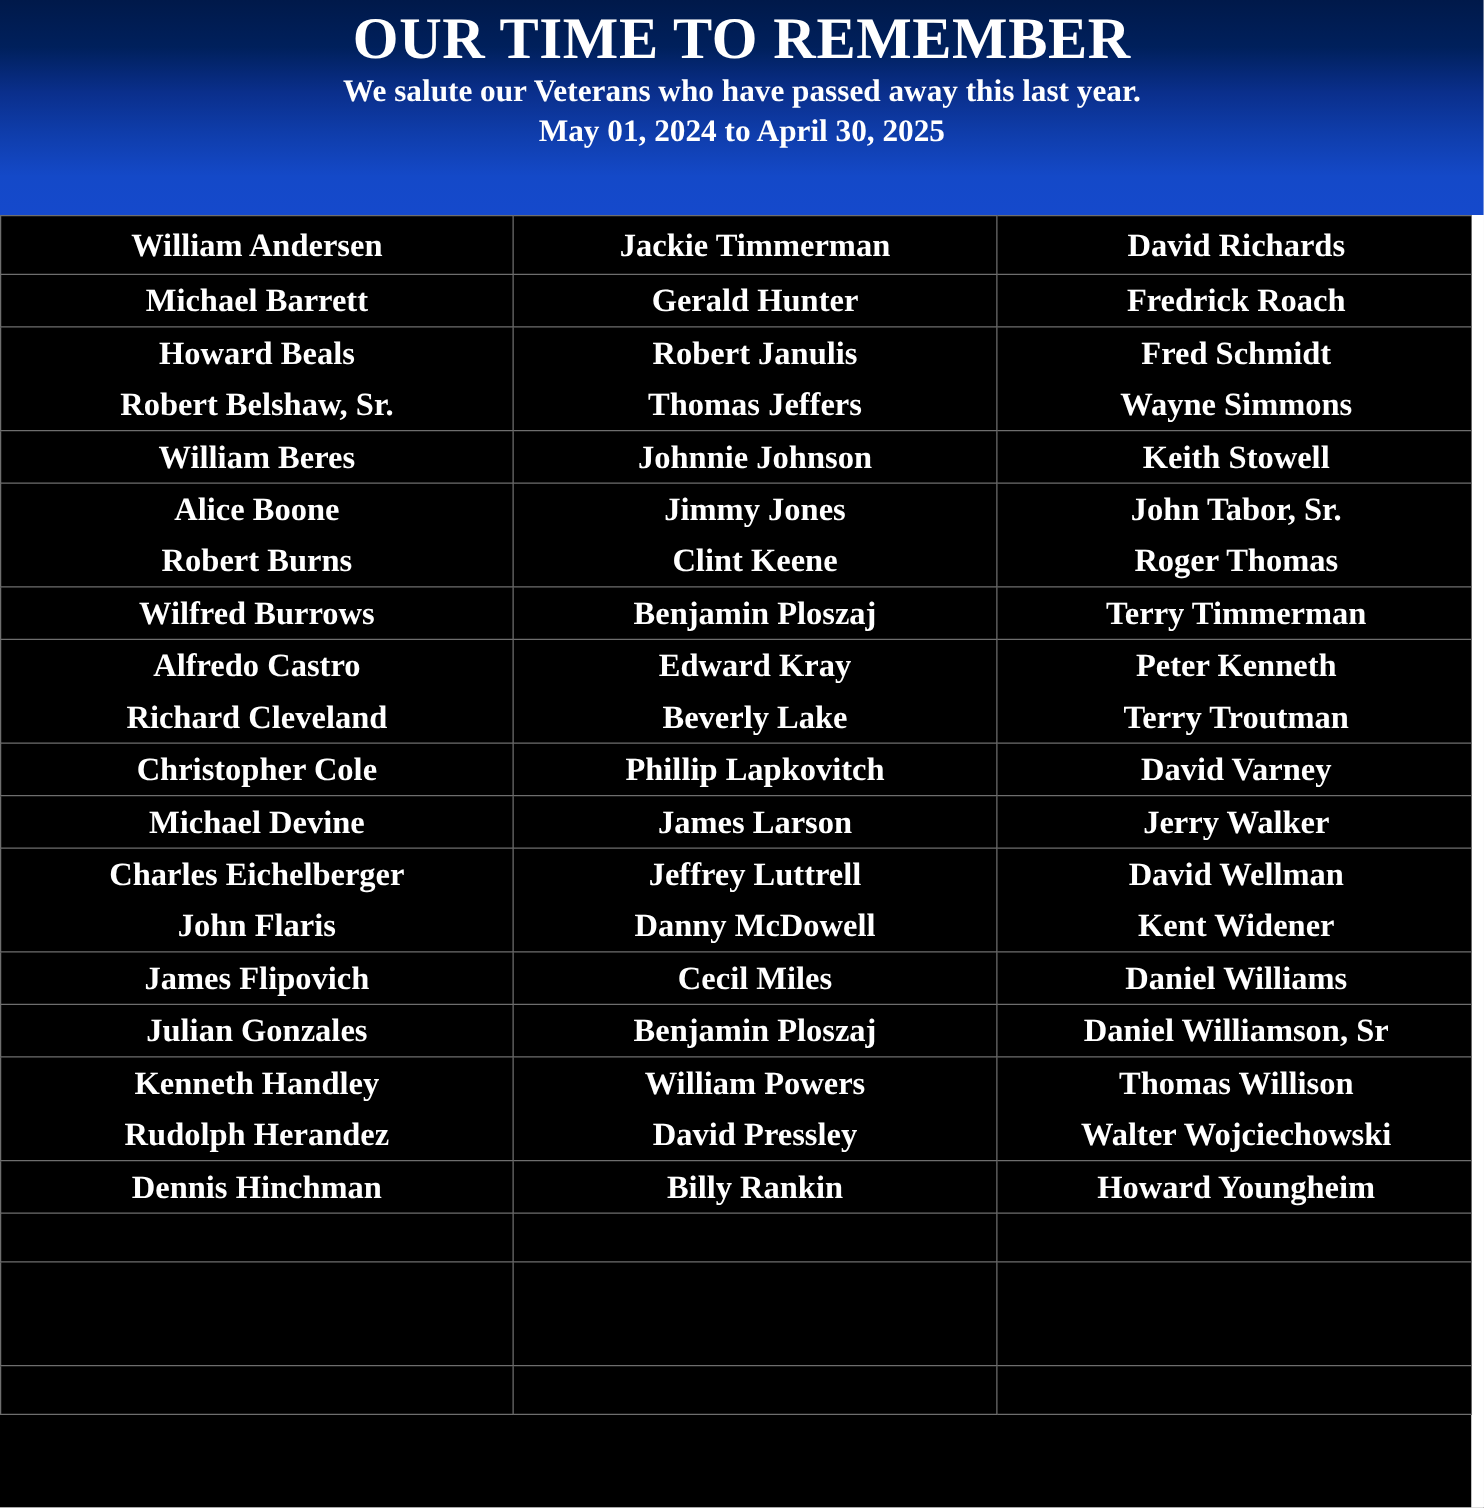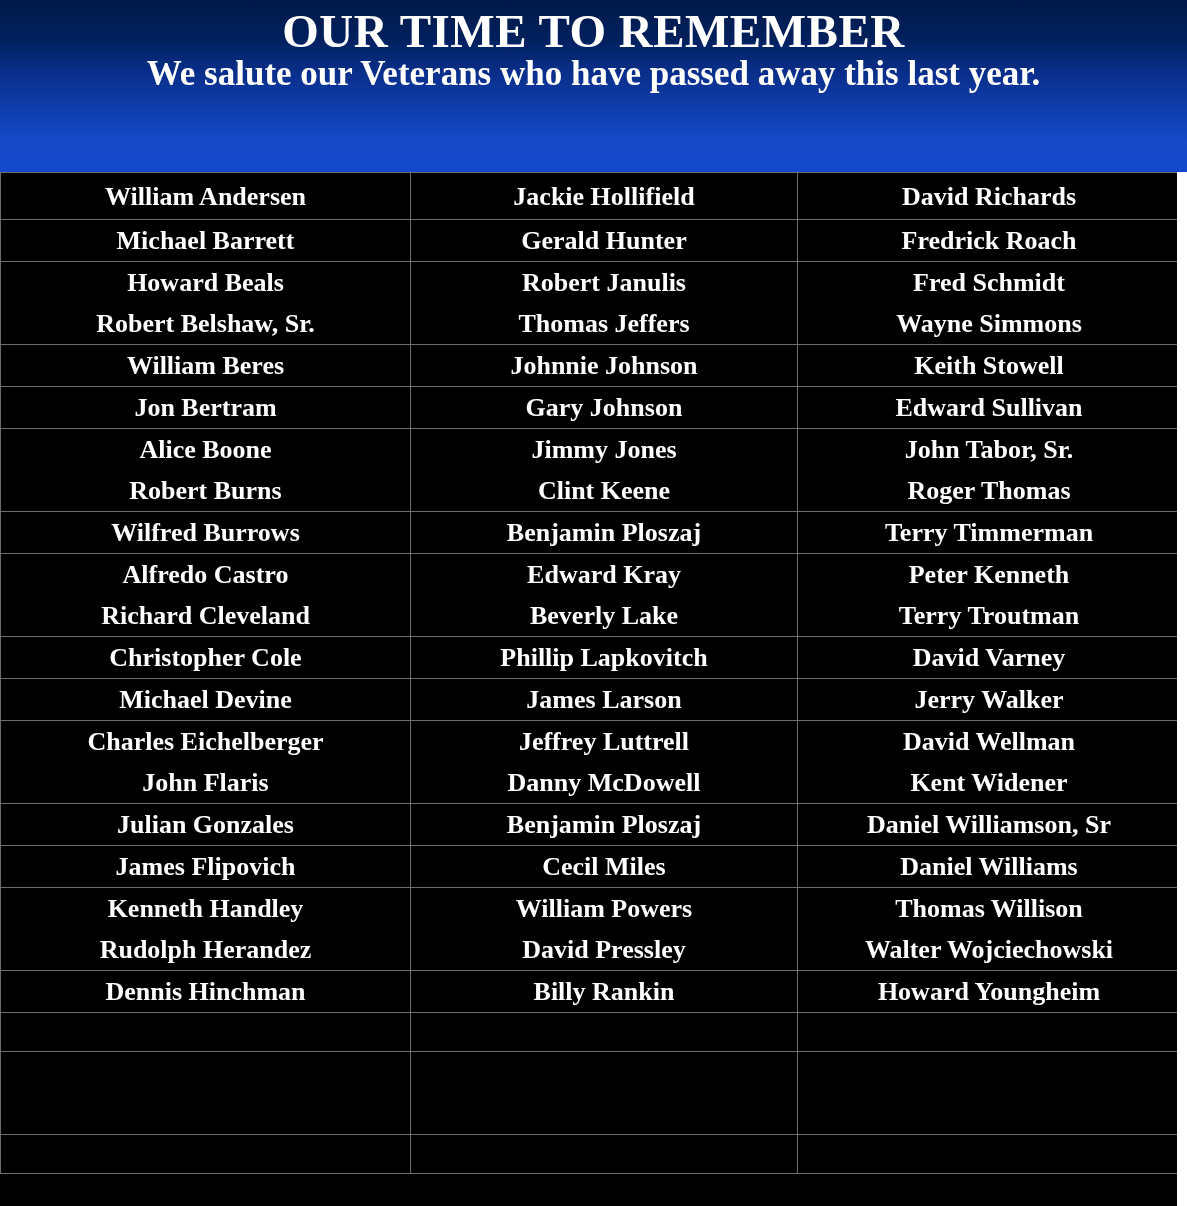--- a/index.html
+++ b/index.html
@@ -46,21 +46,21 @@
     font-weight: bold;
     font-size: 47px;
     line-height: 54px;
     letter-spacing: 0.5px;
     color: #ffffff;
     white-space: nowrap;
   }
   .banner-sub {
     font-family: "Liberation Serif", "DejaVu Serif", serif;
     font-weight: bold;
-    font-size: 35px;
+    font-size: 25px;
     line-height: 32px;
     color: #ffffff;
     white-space: nowrap;
   }
 
   
   .table-wrap {
     position: relative;
     width: 1177px;
     height: 1034px;
@@ -106,31 +106,32 @@
   tr.r-first .nm { height: 46px; line-height: 48px; }
 </style>
 </head>
 <body>
 
 <div id="page">
 
   <div class="banner">
     <div class="banner-title">OUR TIME TO REMEMBER</div>
     <div class="banner-sub">We salute our Veterans who have passed away this last year.</div>
+    <div class="banner-sub">May 01, 2024 to April 30, 2025</div>
   </div>
 
   <div class="table-wrap">
     <table class="roster">
       <tbody id="roster-body">
           <tr class="r-first">
             <td class="c1">
               <span class="nm">William Andersen</span>
             </td>
             <td class="c2">
-              <span class="nm">Jackie Hollifield</span>
+              <span class="nm">Jackie Timmerman</span>
             </td>
             <td class="c3">
               <span class="nm">David Richards</span>
             </td>
           </tr>
           <tr class="r-one">
             <td class="c1">
               <span class="nm">Michael Barrett</span>
             </td>
             <td class="c2">
@@ -158,31 +159,20 @@
             <td class="c1">
               <span class="nm">William Beres</span>
             </td>
             <td class="c2">
               <span class="nm">Johnnie Johnson</span>
             </td>
             <td class="c3">
               <span class="nm">Keith Stowell</span>
             </td>
           </tr>
-          <tr class="r-one">
-            <td class="c1">
-              <span class="nm">Jon Bertram</span>
-            </td>
-            <td class="c2">
-              <span class="nm">Gary Johnson</span>
-            </td>
-            <td class="c3">
-              <span class="nm">Edward Sullivan</span>
-            </td>
-          </tr>
           <tr class="r-two">
             <td class="c1">
               <span class="nm">Alice Boone</span>
               <span class="nm">Robert Burns</span>
             </td>
             <td class="c2">
               <span class="nm">Jimmy Jones</span>
               <span class="nm">Clint Keene</span>
             </td>
             <td class="c3">
@@ -246,38 +236,38 @@
               <span class="nm">Jeffrey Luttrell</span>
               <span class="nm">Danny McDowell</span>
             </td>
             <td class="c3">
               <span class="nm">David Wellman</span>
               <span class="nm">Kent Widener</span>
             </td>
           </tr>
           <tr class="r-one">
             <td class="c1">
+              <span class="nm">James Flipovich</span>
+            </td>
+            <td class="c2">
+              <span class="nm">Cecil Miles</span>
+            </td>
+            <td class="c3">
+              <span class="nm">Daniel Williams</span>
+            </td>
+          </tr>
+          <tr class="r-one">
+            <td class="c1">
               <span class="nm">Julian Gonzales</span>
             </td>
             <td class="c2">
               <span class="nm">Benjamin Ploszaj</span>
             </td>
             <td class="c3">
               <span class="nm">Daniel Williamson, Sr</span>
-            </td>
-          </tr>
-          <tr class="r-one">
-            <td class="c1">
-              <span class="nm">James Flipovich</span>
-            </td>
-            <td class="c2">
-              <span class="nm">Cecil Miles</span>
-            </td>
-            <td class="c3">
-              <span class="nm">Daniel Williams</span>
             </td>
           </tr>
           <tr class="r-two">
             <td class="c1">
               <span class="nm">Kenneth Handley</span>
               <span class="nm">Rudolph Herandez</span>
             </td>
             <td class="c2">
               <span class="nm">William Powers</span>
               <span class="nm">David Pressley</span>

